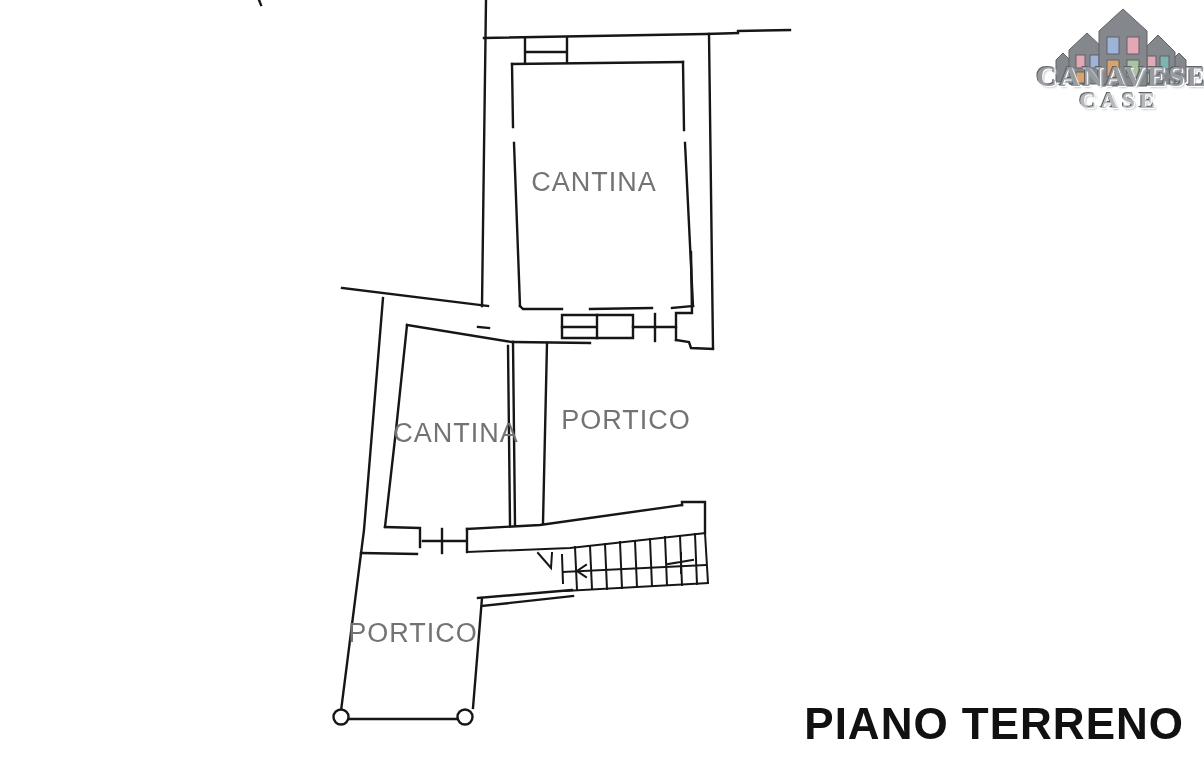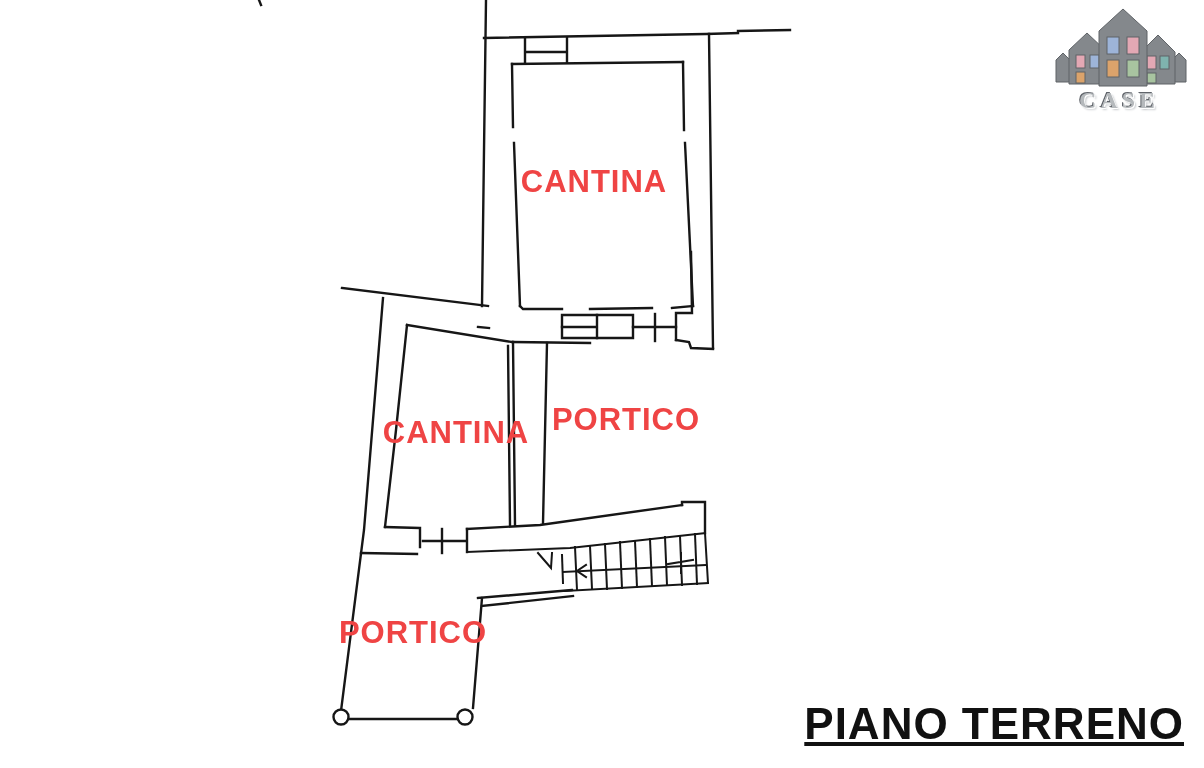--- a/index.html
+++ b/index.html
@@ -4,32 +4,31 @@
 <style>
   html,body{margin:0;padding:0;}
   body{
     width:1204px;height:768px;position:relative;overflow:hidden;
     background:#ffffff;
     font-family:"Liberation Sans", sans-serif;
   }
   #plan-svg{position:absolute;left:0;top:0;}
   .room-label{
     position:absolute;transform:translate(-50%,-50%);
-    font-weight:bold;font-size:31px;letter-spacing:1px;color:#ef4444;
+    font-weight:normal;font-size:27px;letter-spacing:1px;color:#737373;
     white-space:nowrap;
   }
   #label-cantina-upper{left:594px;top:182px;}
   #label-portico-upper{left:626px;top:420px;}
   #label-cantina-lower{left:456px;top:433px;}
   #label-portico-lower{left:413px;top:633px;}
   #floor-title{
     position:absolute;right:20px;top:699px;
     font-weight:bold;font-size:44px;letter-spacing:1px;color:#111;
     white-space:nowrap;
-    text-decoration:underline;
   }
   #logo{
     position:absolute;left:1036px;top:4px;width:166px;height:102px;
   }
   #logo-houses{position:absolute;left:0;top:0;}
   .logo-text{
     position:absolute;left:0;width:166px;text-align:center;
     font-family:"Liberation Serif", serif;font-weight:bold;
     color:#989ca0;
     text-shadow:1px 1px 0 #ffffff,-1px -1px 0 #60646a, 2px 2px 2px #c7cacd;
@@ -146,14 +145,15 @@
       <rect x="124" y="52" width="9" height="13" fill="#7fb3ae"></rect>
       <rect x="111" y="69" width="9" height="10" fill="#a8c4a0"></rect>
 
       <path d="M63,27 L87,5 111,27 111,82 63,82 Z" fill="#84888c"></path>
       <rect x="71" y="33" width="12" height="17" fill="#9db4d8"></rect>
       <rect x="91" y="33" width="12" height="17" fill="#e3a8b4"></rect>
       <rect x="71" y="56" width="12" height="17" fill="#dba36b"></rect>
       <rect x="91" y="56" width="12" height="17" fill="#a8c4a0"></rect>
     </g>
   </svg>
+  <div class="logo-text" id="logo-brand">CANAVESE</div>
   <div class="logo-text" id="logo-sub">CASE</div>
 </div>
 
 </body></html>

